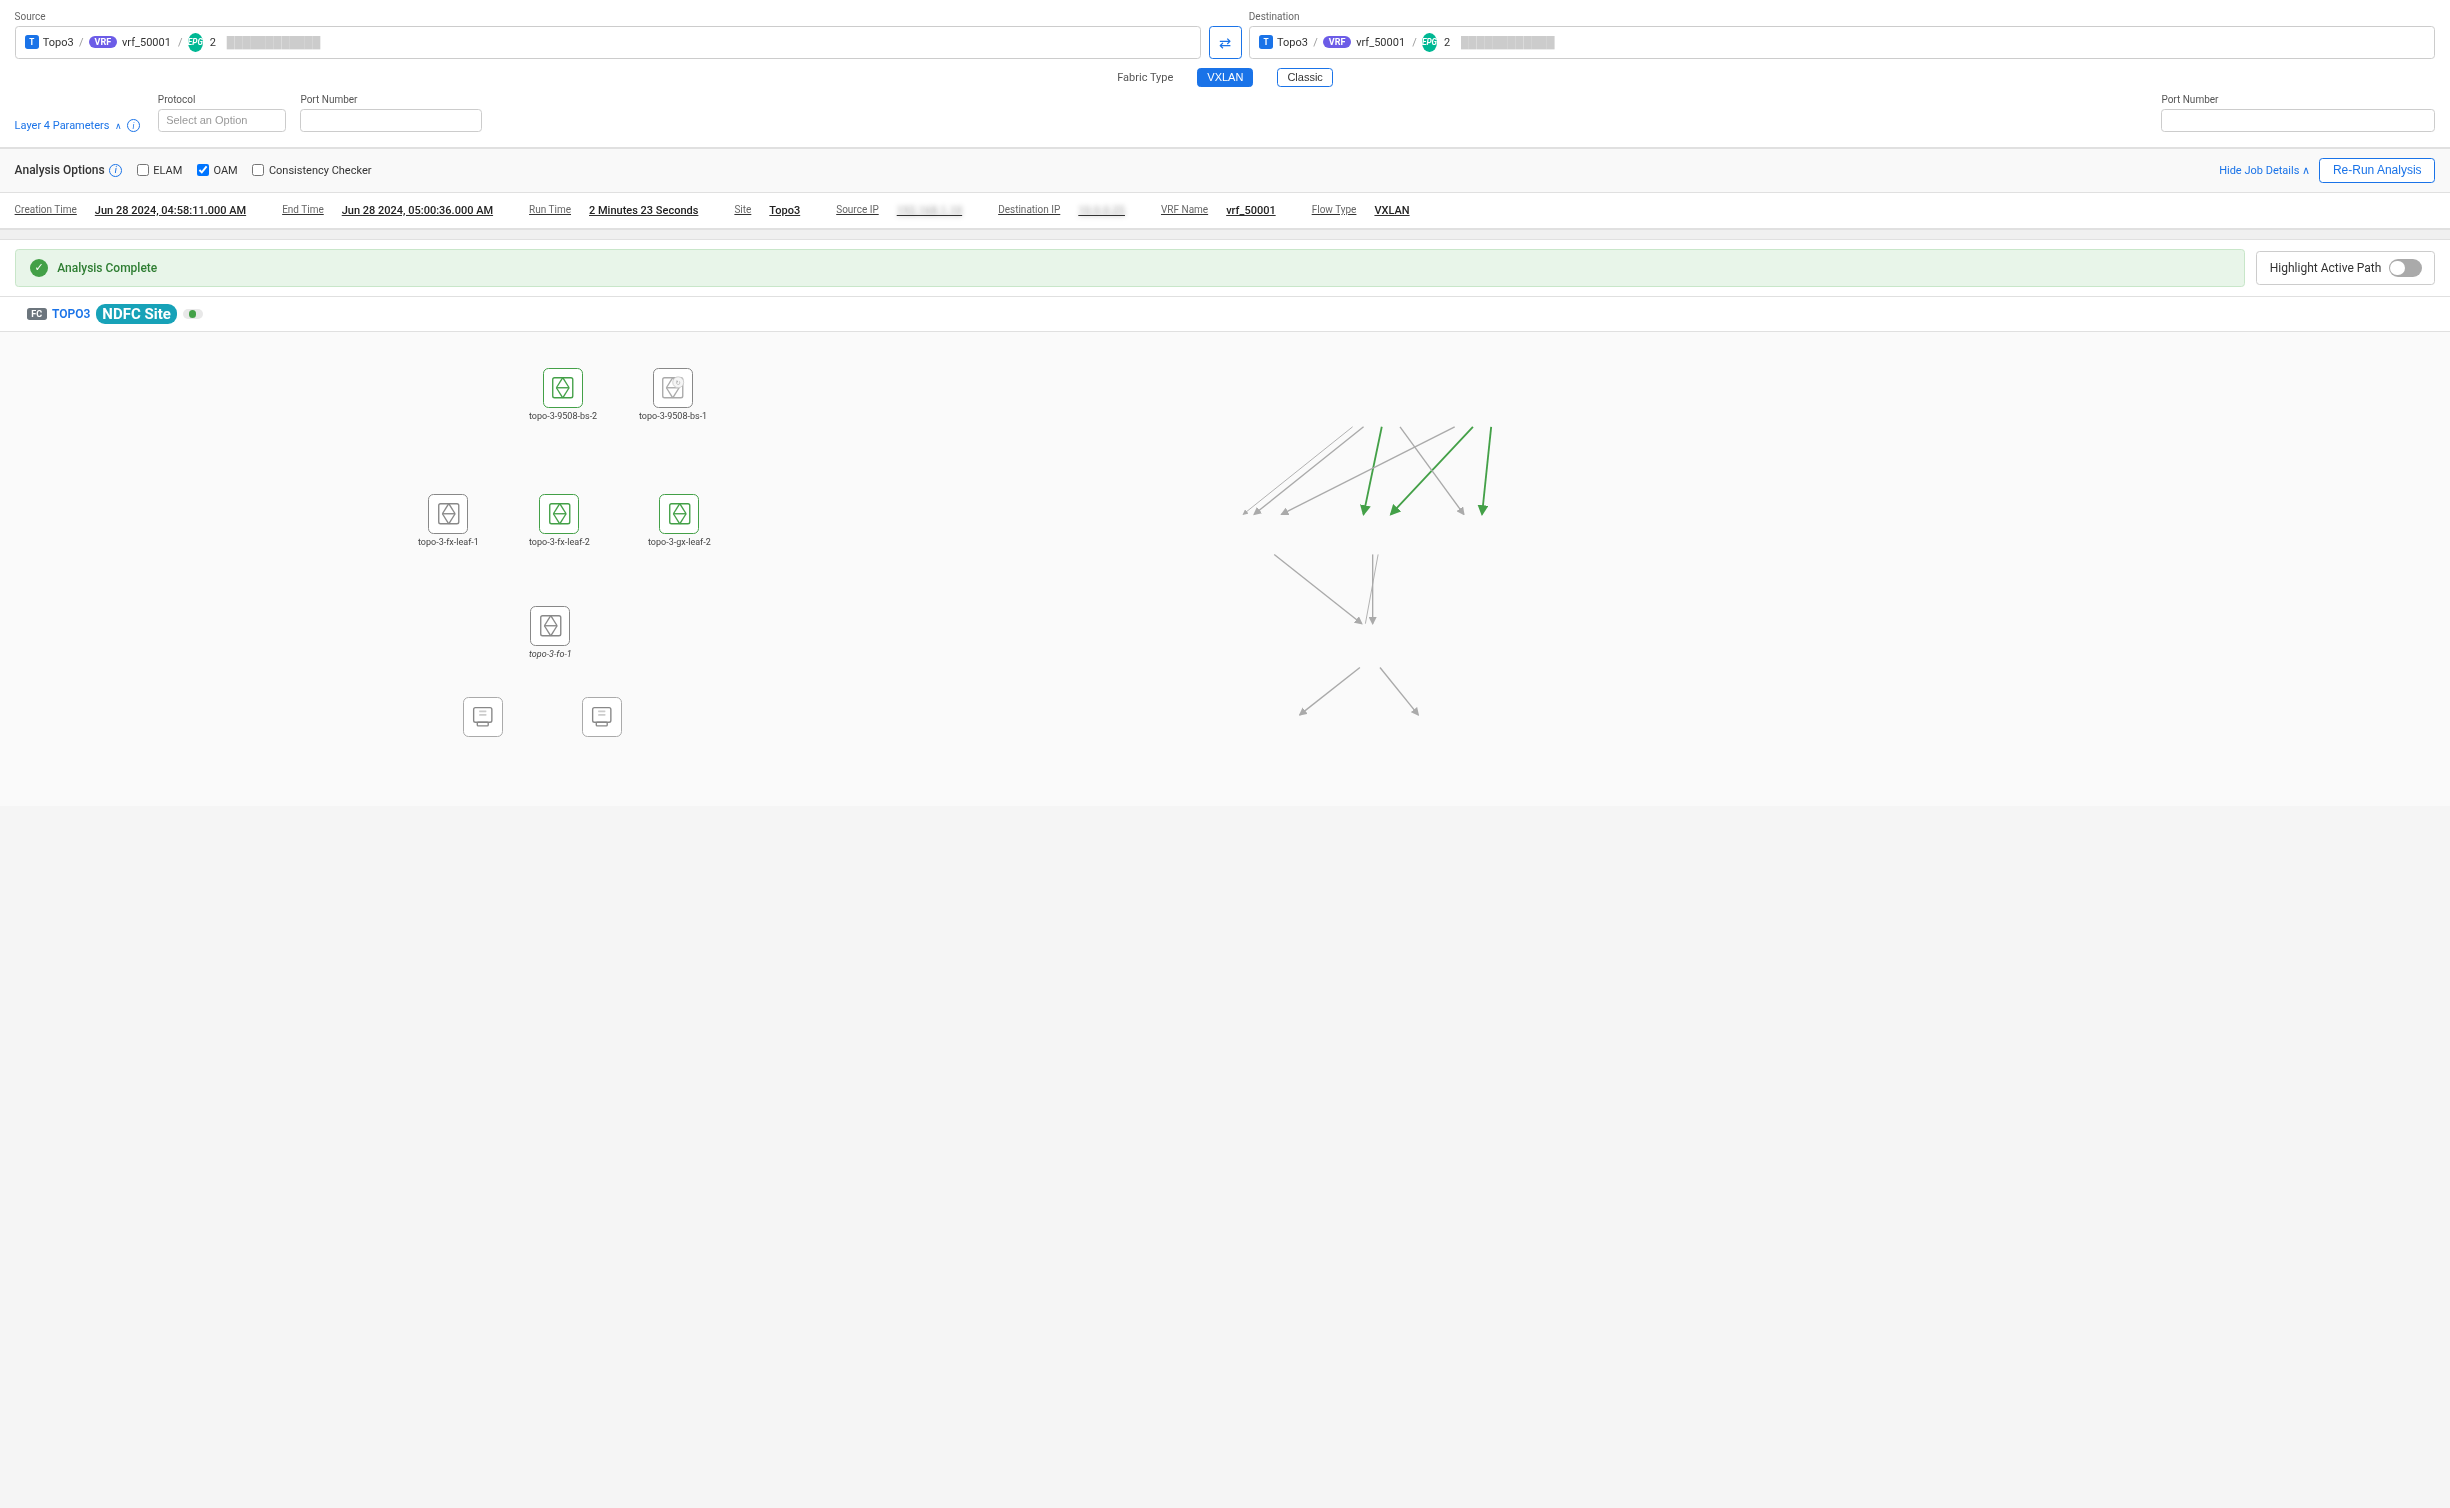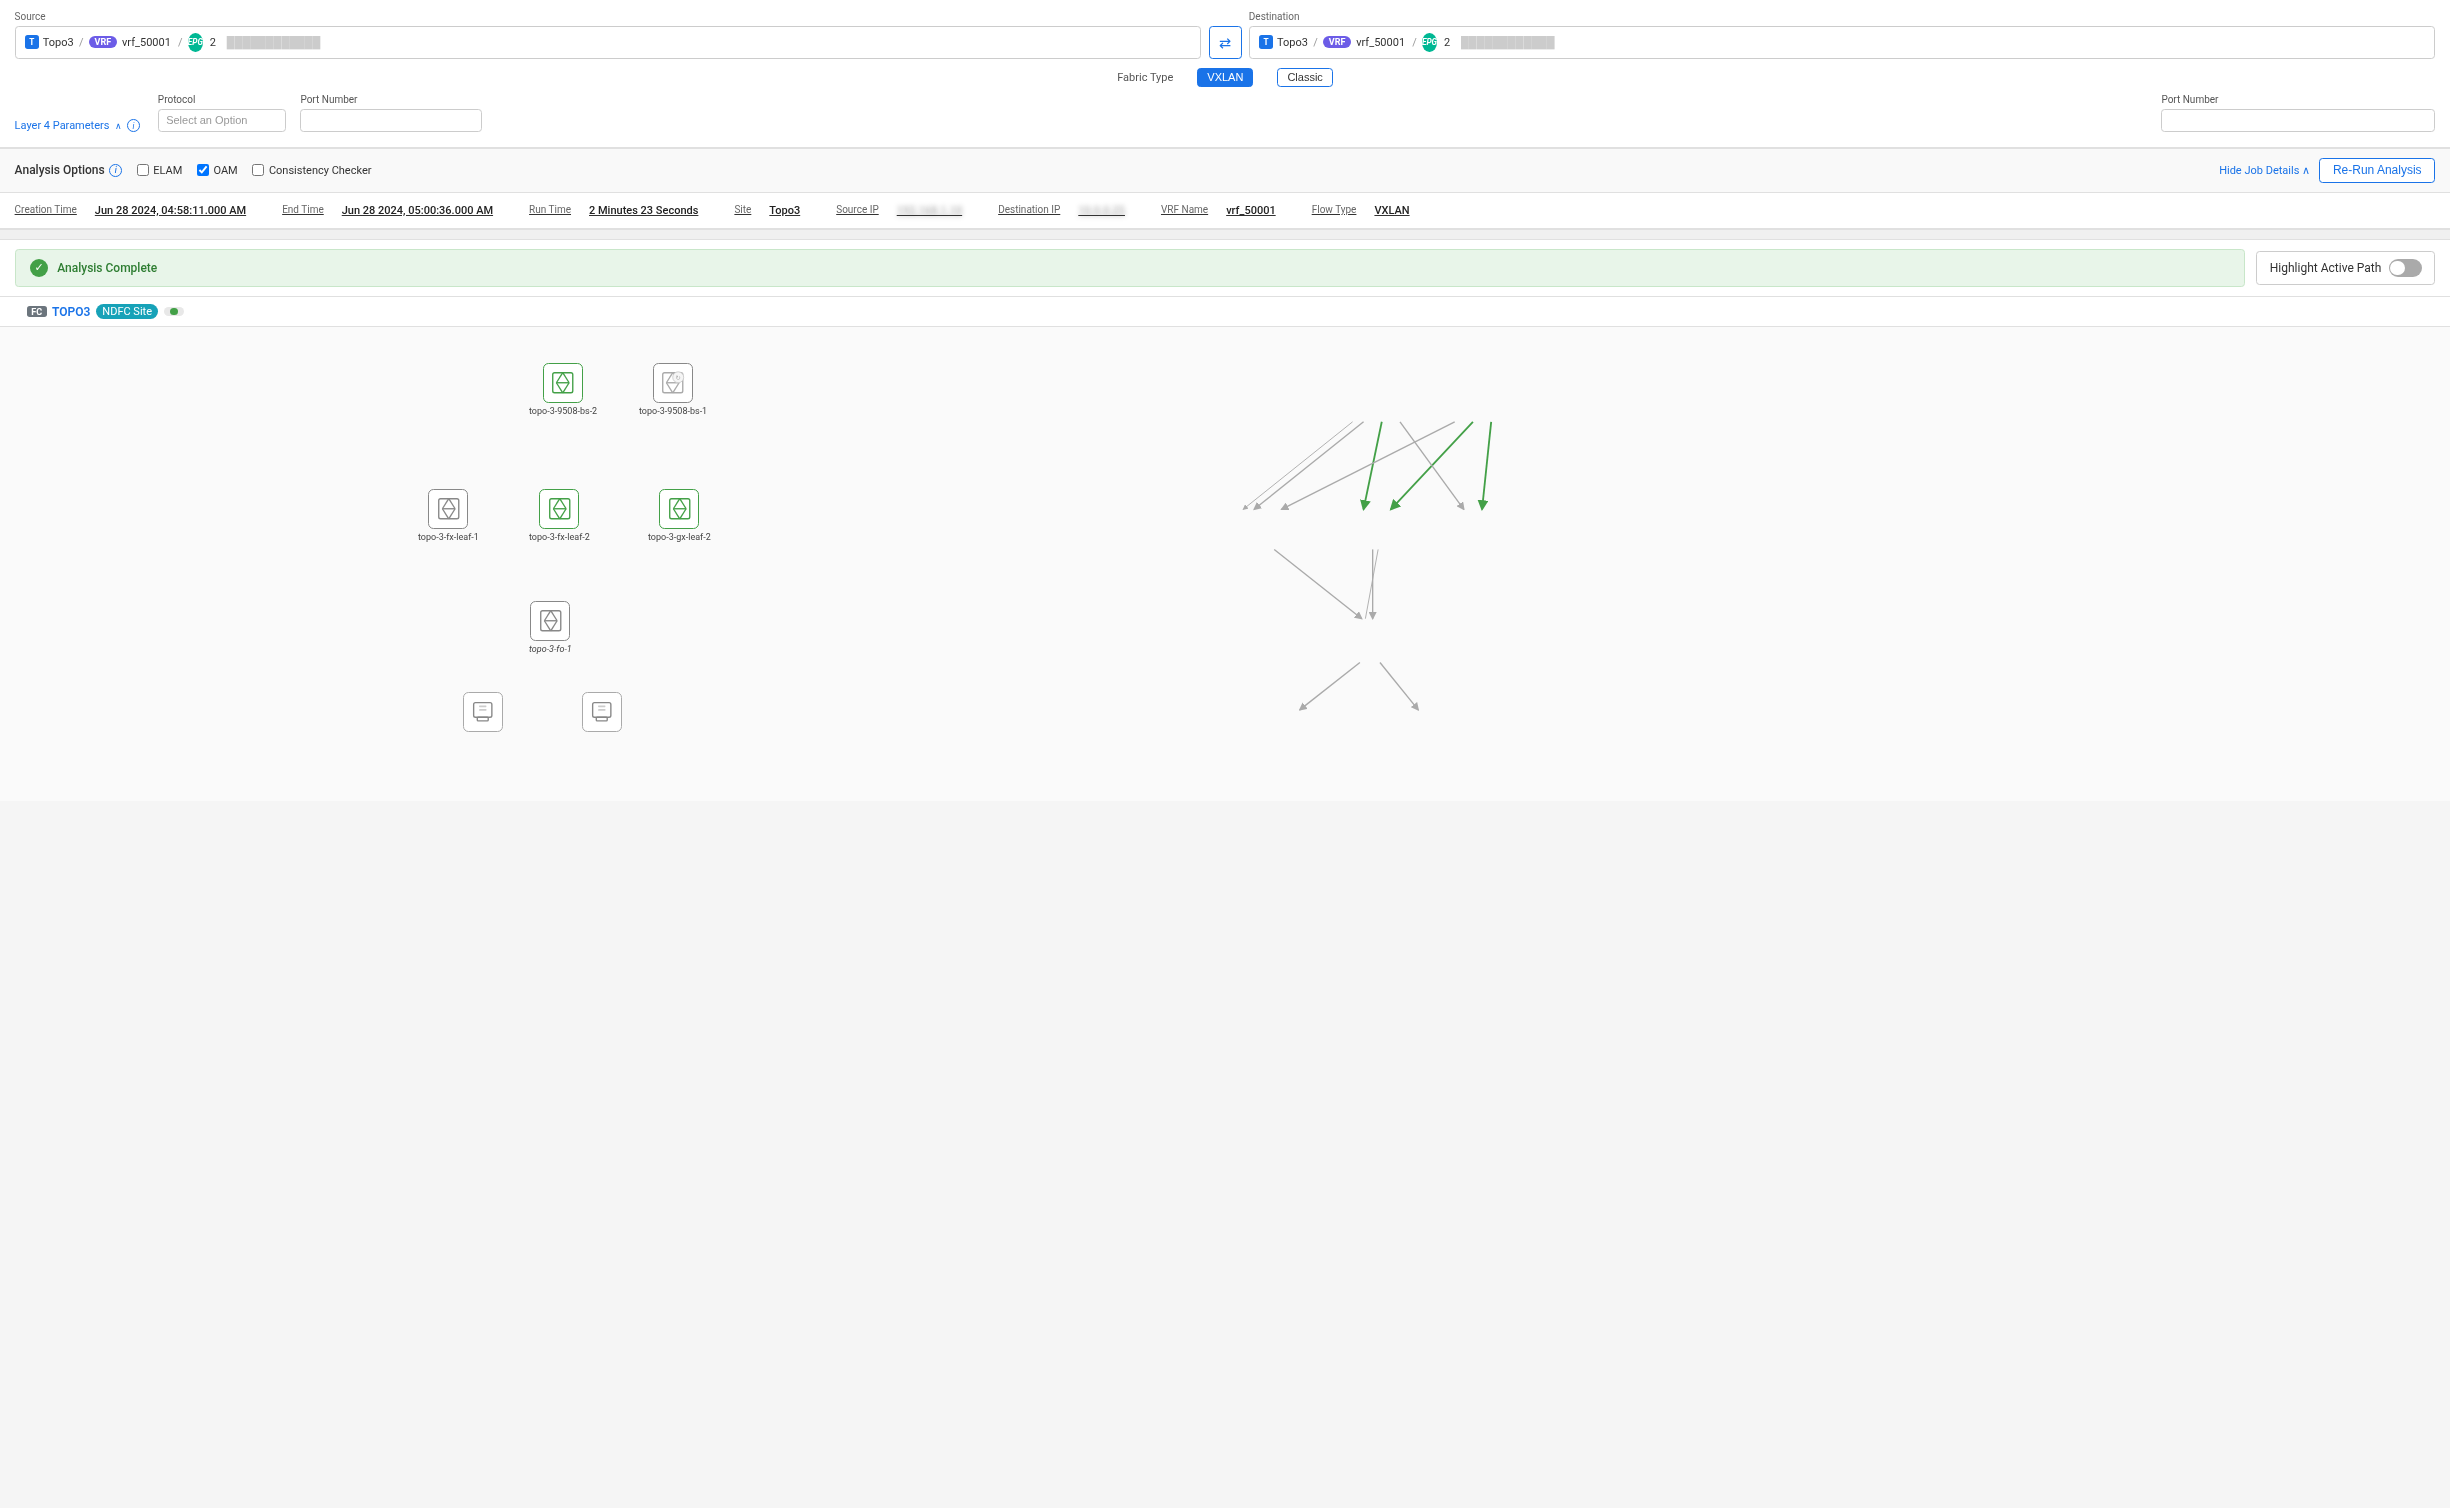--- a/index.html
+++ b/index.html
@@ -56,21 +56,21 @@
     .complete-icon { width: 18px; height: 18px; background: #43a047; border-radius: 50%; display: flex; align-items: center; justify-content: center; color: white; font-size: 11px; }
     .complete-text { font-size: 12px; font-weight: 500; color: #2e7d32; flex: 1; }
 
     .highlight-path { display: flex; align-items: center; gap: 7.3px; border: 0.9px solid #ccc; border-radius: 3.6px; padding: 7.3px 12.8px; background: white; font-size: 12px; color: #333; white-space: nowrap; }
     .toggle-switch { width: 33px; height: 18px; background: #aaa; border-radius: 9px; position: relative; cursor: pointer; }
     .toggle-knob { width: 14.6px; height: 14.6px; background: white; border-radius: 50%; position: absolute; top: 1.8px; left: 1.8px; transition: left 0.2s; }
 
     .topo-header { display: flex; align-items: center; gap: 5.5px; padding: 7.3px 14.6px; border-bottom: 0.9px solid #e0e0e0; background: #fff; }
     .rc-badge { background: #6c757d; color: white; border-radius: 2.7px; padding: 0.9px 4.6px; font-size: 9px; font-weight: bold; margin-left: 12px; }
     .topo3-label { font-size: 12px; font-weight: 600; color: #1a73e8; cursor: pointer; }
-    .ndfc-badge { background: #17a2b8; color: white; border-radius: 9px; padding: 0.9px 6.4px; font-size: 11px; }
+    .ndfc-badge { background: #17a2b8; color: white; border-radius: 9px; padding: 0.9px 6.4px; font-size: 15px; font-weight: bold; }
     .site-badge { background: #e8e8e8; color: #555; border-radius: 9px; padding: 0.9px 6.4px; font-size: 9px; display: flex; align-items: center; gap: 2.7px; }
     .green-dot { width: 7.3px; height: 7.3px; background: #43a047; border-radius: 50%; }
 
     .graph-canvas { background: #fafafa; min-height: 456px; position: relative; overflow: hidden; padding: 18px; }
 
     
     .node { position: absolute; display: flex; flex-direction: column; align-items: center; }
     .node-box { width: 40px; height: 40px; border: 1.4px solid #888; border-radius: 5.5px; background: white; display: flex; align-items: center; justify-content: center; }
     .node-box.green-border { border-color: #43a047; border-width: 1.8px; }
     .node-label { font-size: 9px; color: #444; margin-top: 2.7px; white-space: nowrap; }

